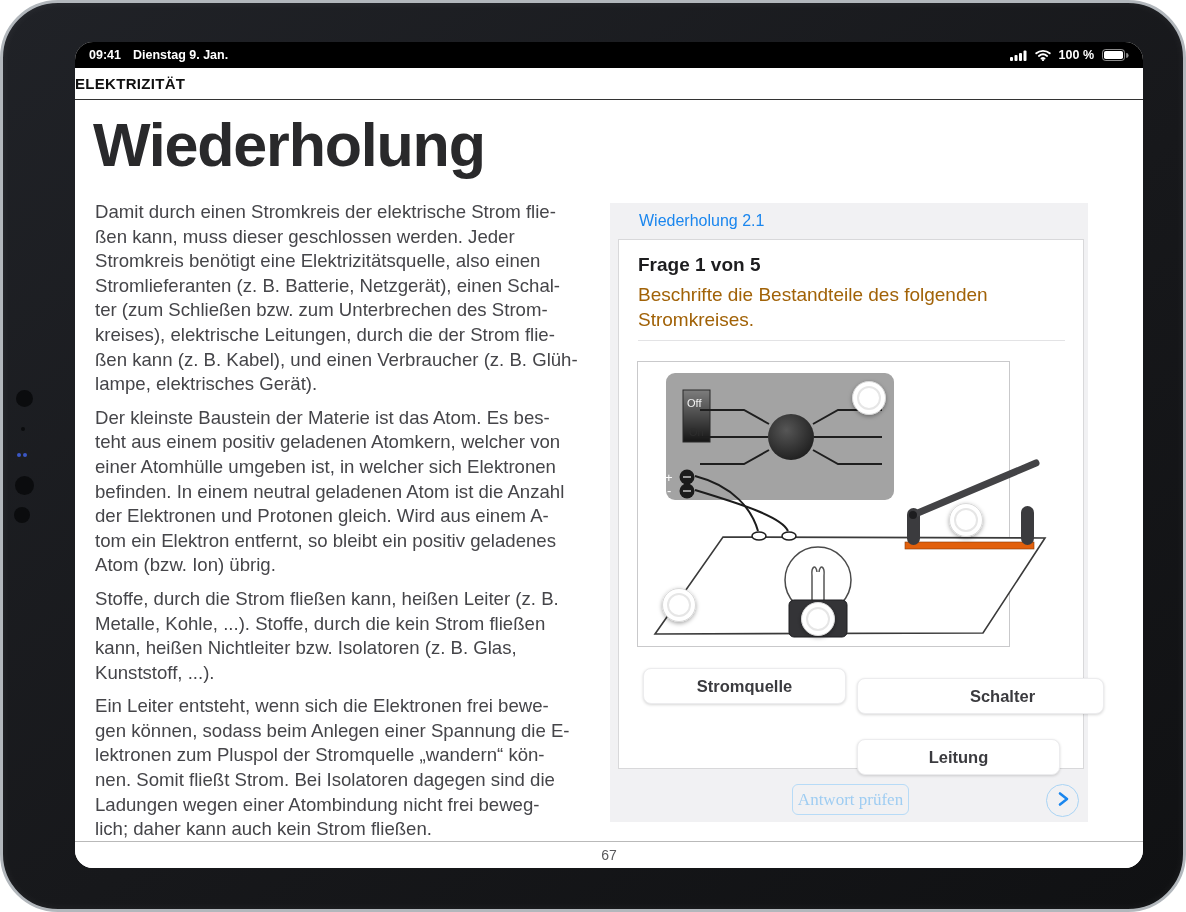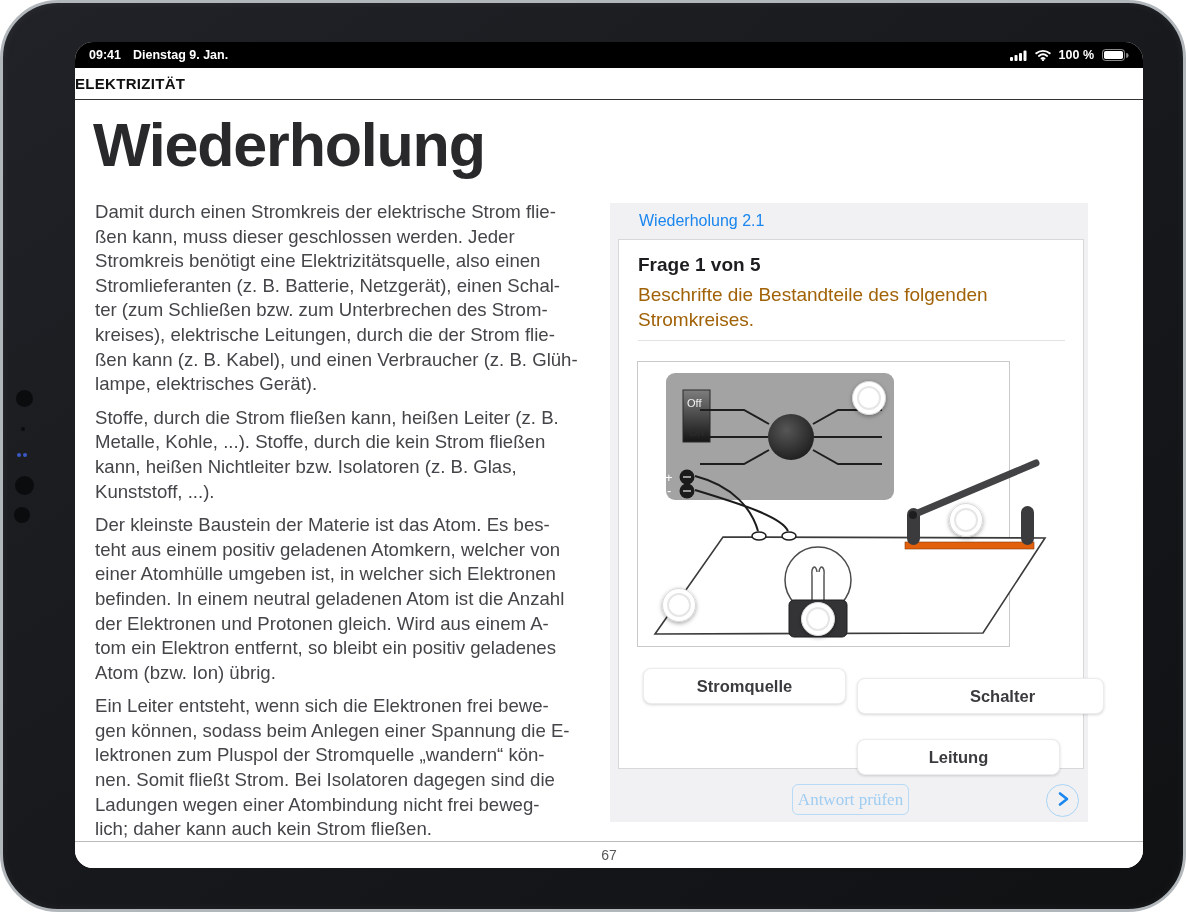--- a/index.html
+++ b/index.html
@@ -118,31 +118,31 @@
     <h1 class="page-title" style="margin:0;">Wiederholung</h1>
     <div class="text-col">
       <p>Damit durch einen Stromkreis der elektrische Strom flie-
 ßen kann, muss dieser geschlossen werden. Jeder
 Stromkreis benötigt eine Elektrizitätsquelle, also einen
 Stromlieferanten (z. B. Batterie, Netzgerät), einen Schal-
 ter (zum Schließen bzw. zum Unterbrechen des Strom-
 kreises), elektrische Leitungen, durch die der Strom flie-
 ßen kann (z. B. Kabel), und einen Verbraucher (z. B. Glüh-
 lampe, elektrisches Gerät).</p>
-      <p>Stoffe, durch die Strom fließen kann, heißen Leiter (z. B.
-Metalle, Kohle, ...). Stoffe, durch die kein Strom fließen
-kann, heißen Nichtleiter bzw. Isolatoren (z. B. Glas,
-Kunststoff, ...).</p>
       <p>Der kleinste Baustein der Materie ist das Atom. Es bes-
 teht aus einem positiv geladenen Atomkern, welcher von
 einer Atomhülle umgeben ist, in welcher sich Elektronen
 befinden. In einem neutral geladenen Atom ist die Anzahl
 der Elektronen und Protonen gleich. Wird aus einem A-
 tom ein Elektron entfernt, so bleibt ein positiv geladenes
 Atom (bzw. Ion) übrig.</p>
+      <p>Stoffe, durch die Strom fließen kann, heißen Leiter (z. B.
+Metalle, Kohle, ...). Stoffe, durch die kein Strom fließen
+kann, heißen Nichtleiter bzw. Isolatoren (z. B. Glas,
+Kunststoff, ...).</p>
       <p>Ein Leiter entsteht, wenn sich die Elektronen frei bewe-
 gen können, sodass beim Anlegen einer Spannung die E-
 lektronen zum Pluspol der Stromquelle „wandern“ kön-
 nen. Somit fließt Strom. Bei Isolatoren dagegen sind die
 Ladungen wegen einer Atombindung nicht frei beweg-
 lich; daher kann auch kein Strom fließen.</p>
     </div>
 
     <div class="quiz">
       <div class="quiz-label">Wiederholung 2.1</div>

